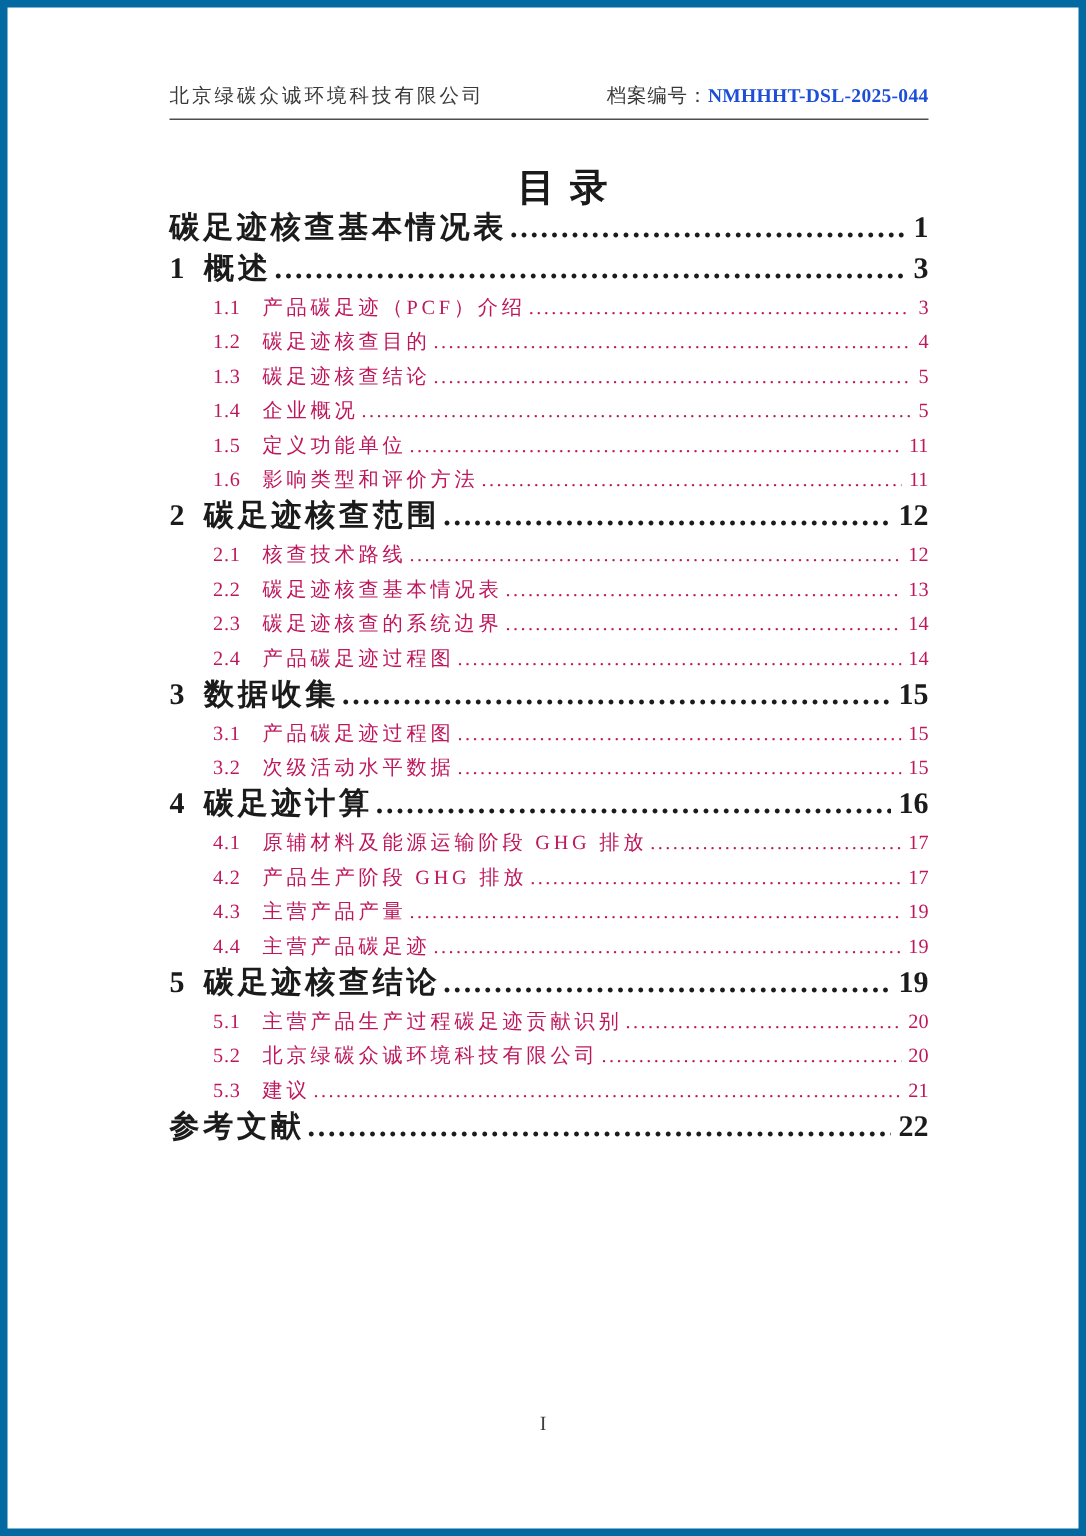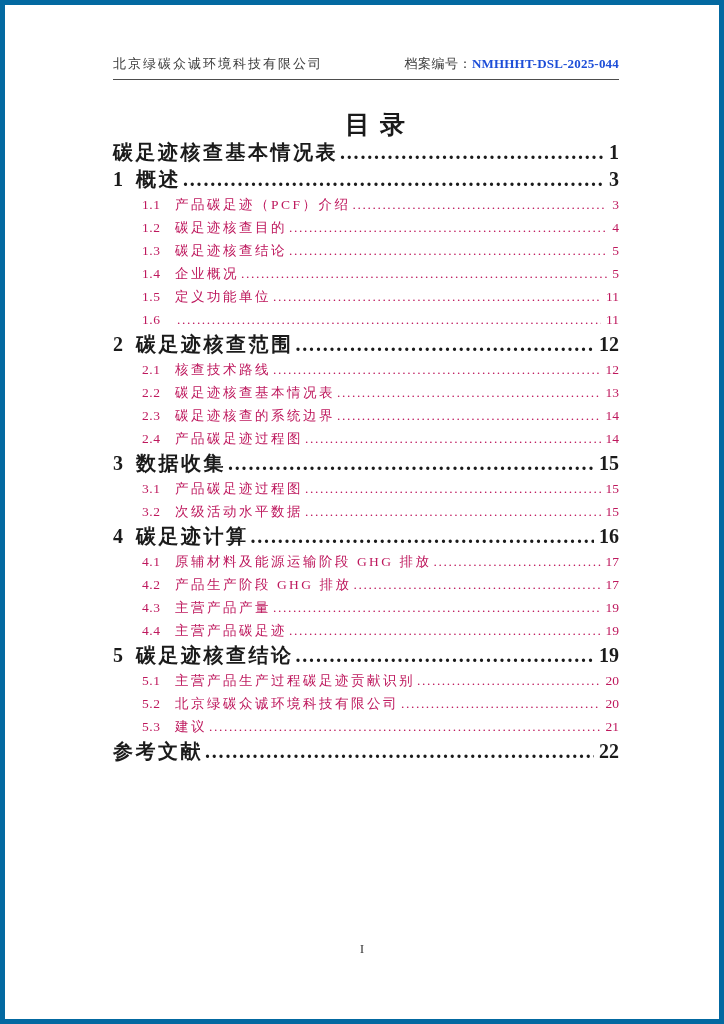--- a/index.html
+++ b/index.html
@@ -113,20 +113,21 @@
         <span class="pg">5</span>
       </div>
       <div class="row lvl2">
         <span class="num">1.5</span>
         <span class="lbl">定义功能单位</span>
         <span class="dots"></span>
         <span class="pg">11</span>
       </div>
       <div class="row lvl2">
         <span class="num">1.6</span>
+        <span class="lbl">影响类型和评价方法</span>
         <span class="dots"></span>
         <span class="pg">11</span>
       </div>
       <div class="row lvl1">
         <span class="num">2</span>
         <span class="lbl">碳足迹核查范围</span>
         <span class="dots"></span>
         <span class="pg">12</span>
       </div>
       <div class="row lvl2">

